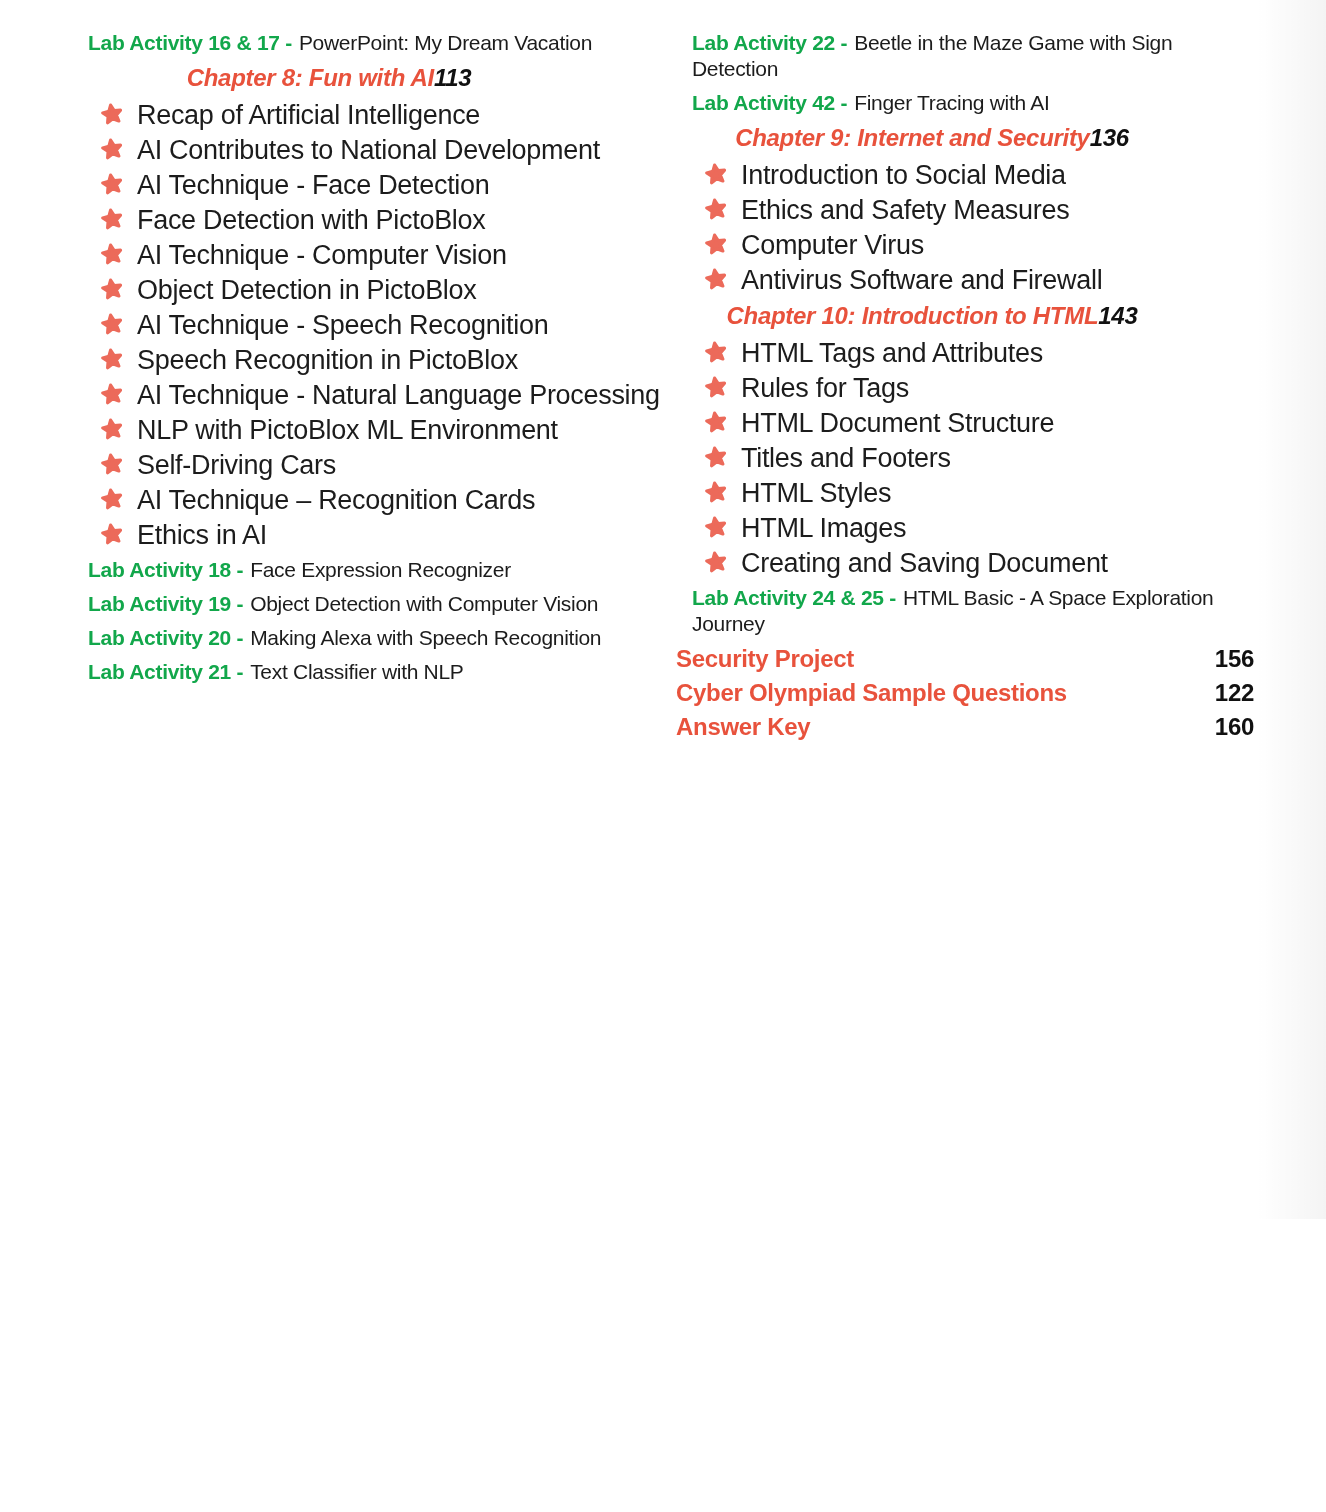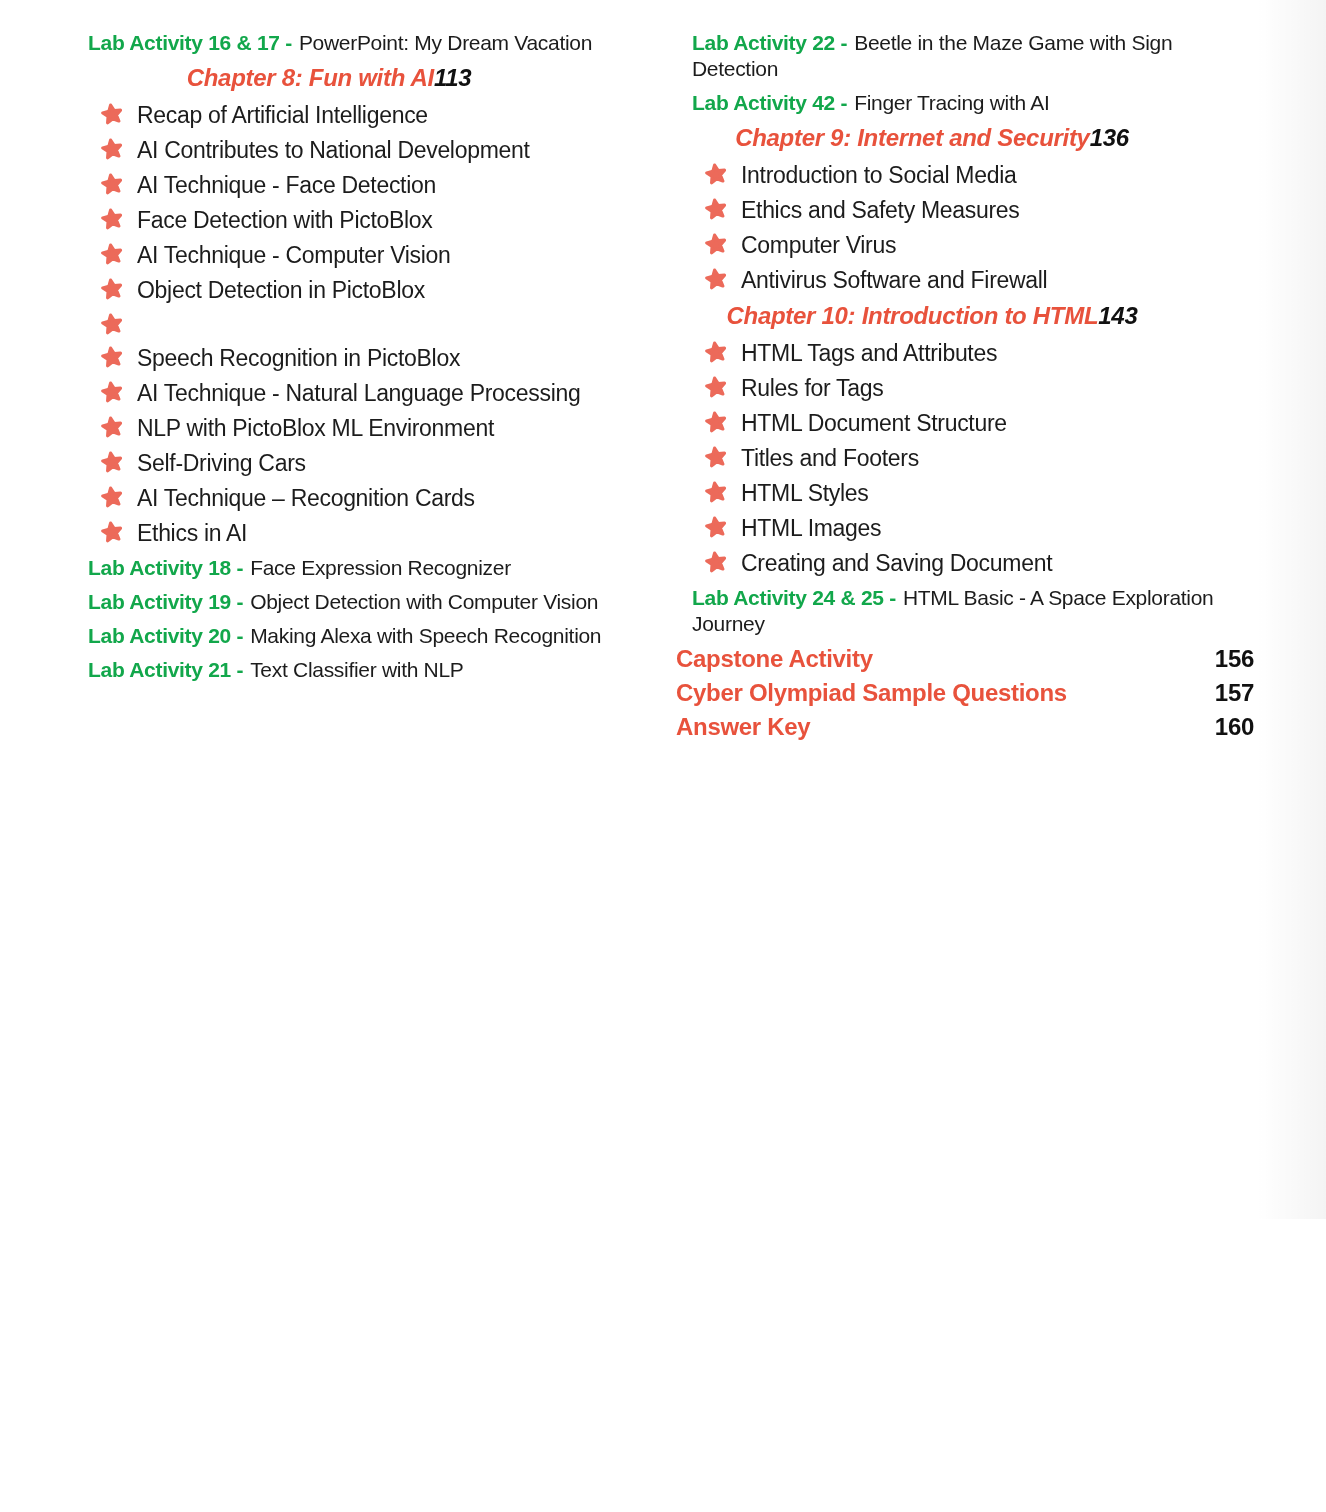--- a/index.html
+++ b/index.html
@@ -60,21 +60,21 @@
   }
   .chapter-title { color: var(--red, #e8523c); }
   .chapter-page  { color: var(--page_number, #111111); }
   .chapter.inset-l .chapter-page { margin-right: 84px; }
   .chapter.inset-r .chapter-page { margin-right: 66px; }
 
   .bullet {
     display: flex;
     align-items: flex-start;
     padding-left: 28px;
-    font-size: 23px;
+    font-size: 27px;
     line-height: 25px;
     margin-bottom: 9px;
     color: var(--text, #1c1c1c);
   }
   .star {
     flex: 0 0 auto;
     width: 24px;
     height: 24px;
     margin-right: 13px;
     color: var(--star, #ec6a5a);
@@ -158,20 +158,21 @@
       </svg>
     </span>
     <span class="bullet-text">Object Detection in PictoBlox</span>
   </div>
       <div class="row bullet">
     <span class="star">
       <svg viewBox="0 0 24 24" aria-hidden="true">
         <path d="M12 3 L14.7 8.9 L21 9.5 L16.2 13.7 L17.7 20 L12 16.7 L6.3 20 L7.8 13.7 L3 9.5 L9.3 8.9 Z" fill="currentColor" stroke="currentColor" stroke-width="3.2" stroke-linejoin="round"></path>
       </svg>
     </span>
+    <span class="bullet-text">AI Technique - Speech Recognition</span>
   </div>
       <div class="row bullet">
     <span class="star">
       <svg viewBox="0 0 24 24" aria-hidden="true">
         <path d="M12 3 L14.7 8.9 L21 9.5 L16.2 13.7 L17.7 20 L12 16.7 L6.3 20 L7.8 13.7 L3 9.5 L9.3 8.9 Z" fill="currentColor" stroke="currentColor" stroke-width="3.2" stroke-linejoin="round"></path>
       </svg>
     </span>
     <span class="bullet-text">Speech Recognition in PictoBlox</span>
   </div>
       <div class="row bullet">
@@ -327,26 +328,26 @@
       <svg viewBox="0 0 24 24" aria-hidden="true">
         <path d="M12 3 L14.7 8.9 L21 9.5 L16.2 13.7 L17.7 20 L12 16.7 L6.3 20 L7.8 13.7 L3 9.5 L9.3 8.9 Z" fill="currentColor" stroke="currentColor" stroke-width="3.2" stroke-linejoin="round"></path>
       </svg>
     </span>
     <span class="bullet-text">Creating and Saving Document</span>
   </div>
       <div class="row lab">
     <span class="lab-label">Lab Activity 24 &amp; 25 -</span><span class="lab-title">HTML Basic - A Space Exploration Journey</span>
   </div>
       <div class="row section">
-    <span class="section-title">Capstone Activity</span>
+    <span class="section-title">Security Project</span>
     <span class="section-page">156</span>
   </div>
       <div class="row section">
     <span class="section-title">Cyber Olympiad Sample Questions</span>
-    <span class="section-page">157</span>
+    <span class="section-page">122</span>
   </div>
       <div class="row section">
     <span class="section-title">Answer Key</span>
     <span class="section-page">160</span>
   </div>
     </div>
   <div class="page-edge-shade"></div>
 </div>
 
 </body></html>

